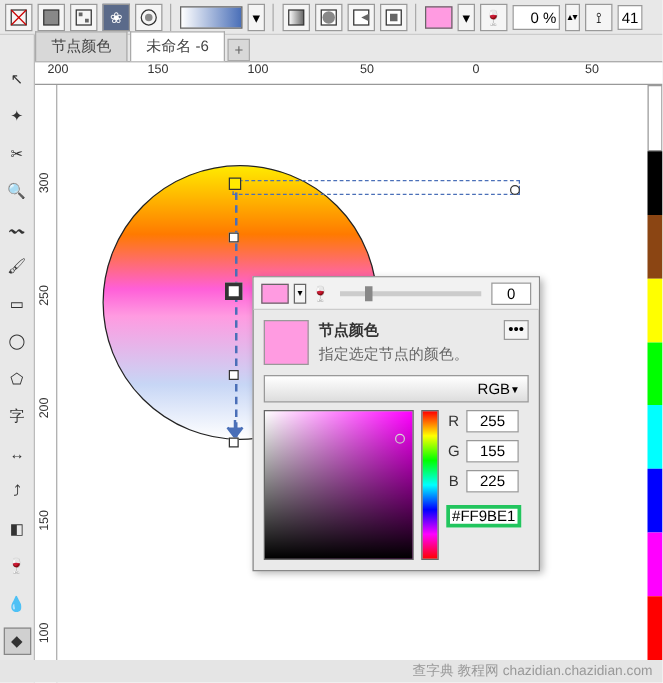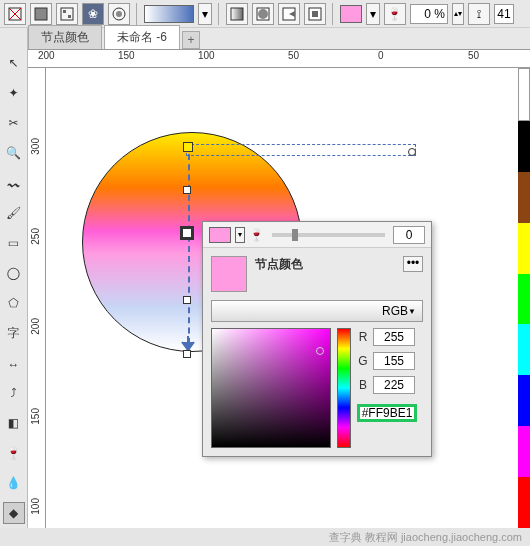--- a/index.html
+++ b/index.html
@@ -190,20 +190,21 @@
     <div class="sw-small"></div>
     <div class="dd">▾</div>
     <span>🍷</span>
     <div class="slider"></div>
     <input class="pct" value="0" style="">
   </div>
   <div class="np-head">
     <div class="big-sw"></div>
     <div class="txt">
       <div class="t1">节点颜色</div>
+      <div class="t2">指定选定节点的颜色。</div>
     </div>
     <div class="more">•••</div>
   </div>
   <div class="np-mode">
     <span>RGB</span>
     <span class="arr">▼</span>
   </div>
   <div class="np-body">
     <div class="gradient-field">
         <div class="ring"></div>
@@ -232,13 +233,13 @@
     <div style="background:#000"></div>
     <div style="background:#8b4513"></div>
   <div style="background:#ff0"></div>
     <div style="background:#0f0"></div>
     <div style="background:#0ff"></div>
   <div style="background:#00f"></div>
     <div style="background:#f0f"></div>
     <div style="background:#f00"></div>
 </div>
 
-<div class="footer">查字典  教程网  jiaocheng.jiaocheng.com</div>
+<div class="footer">查字典  教程网  chazidian.chazidian.com</div>
 
 </body></html>

